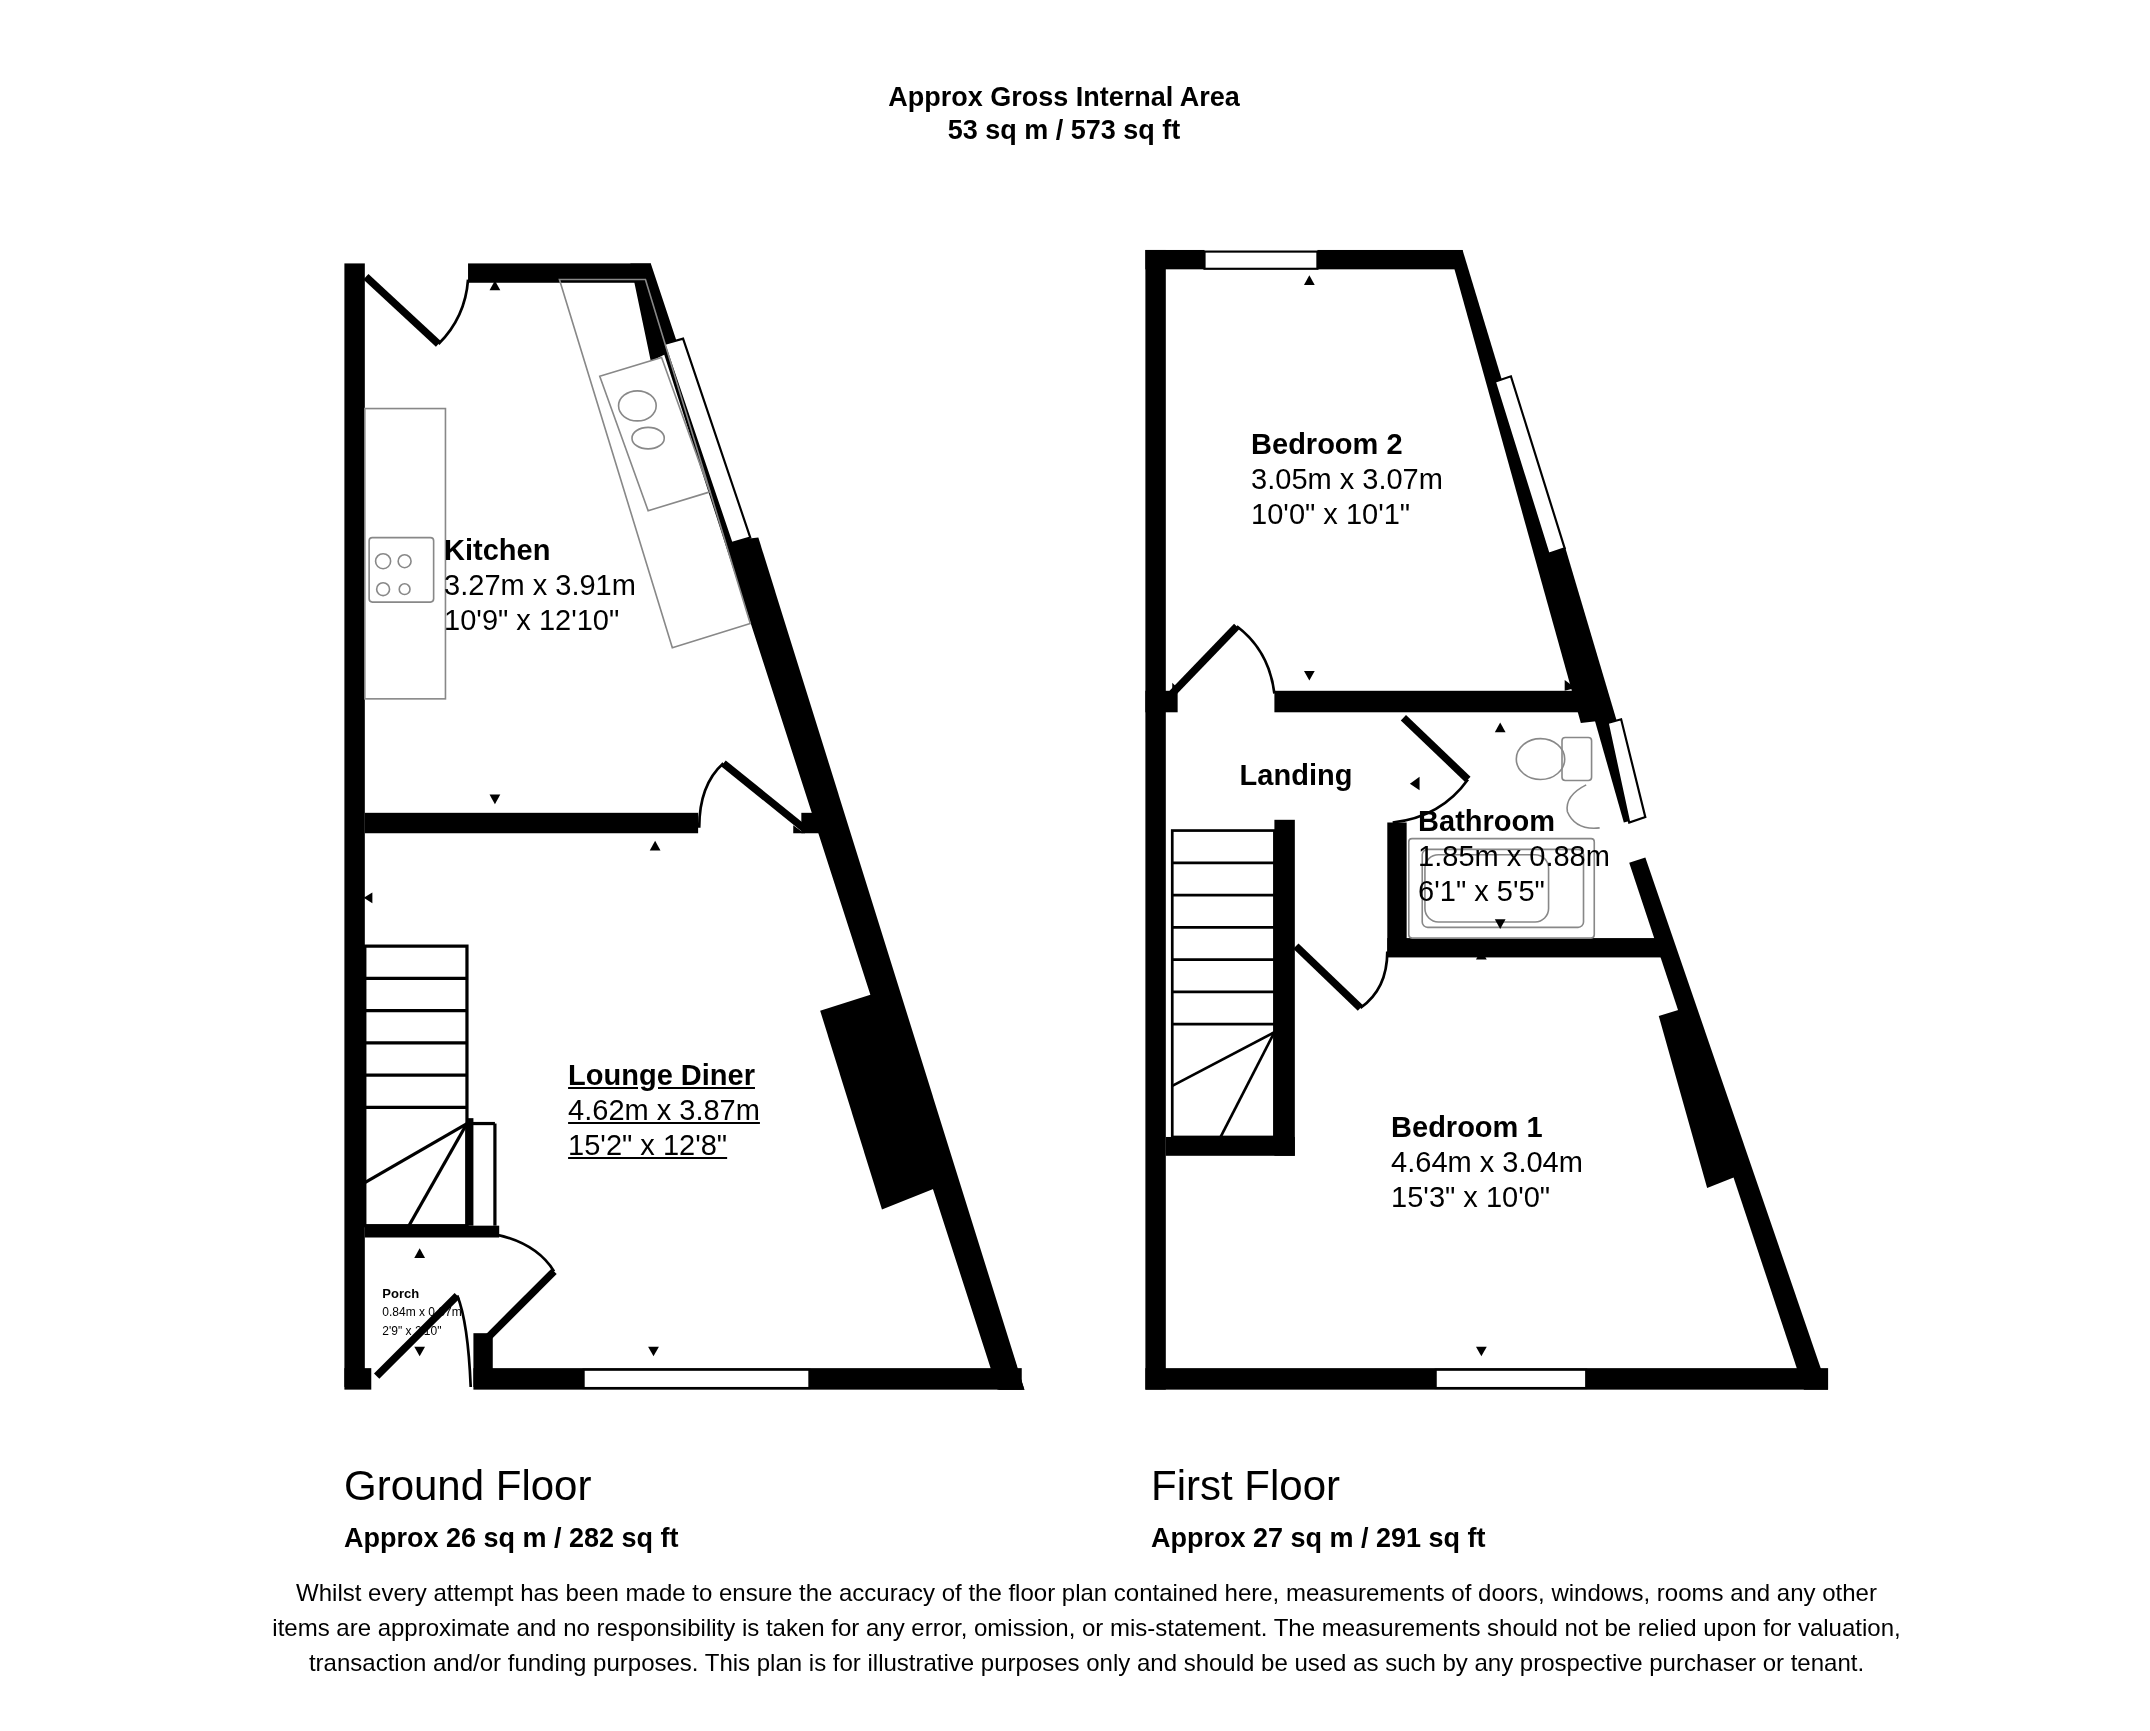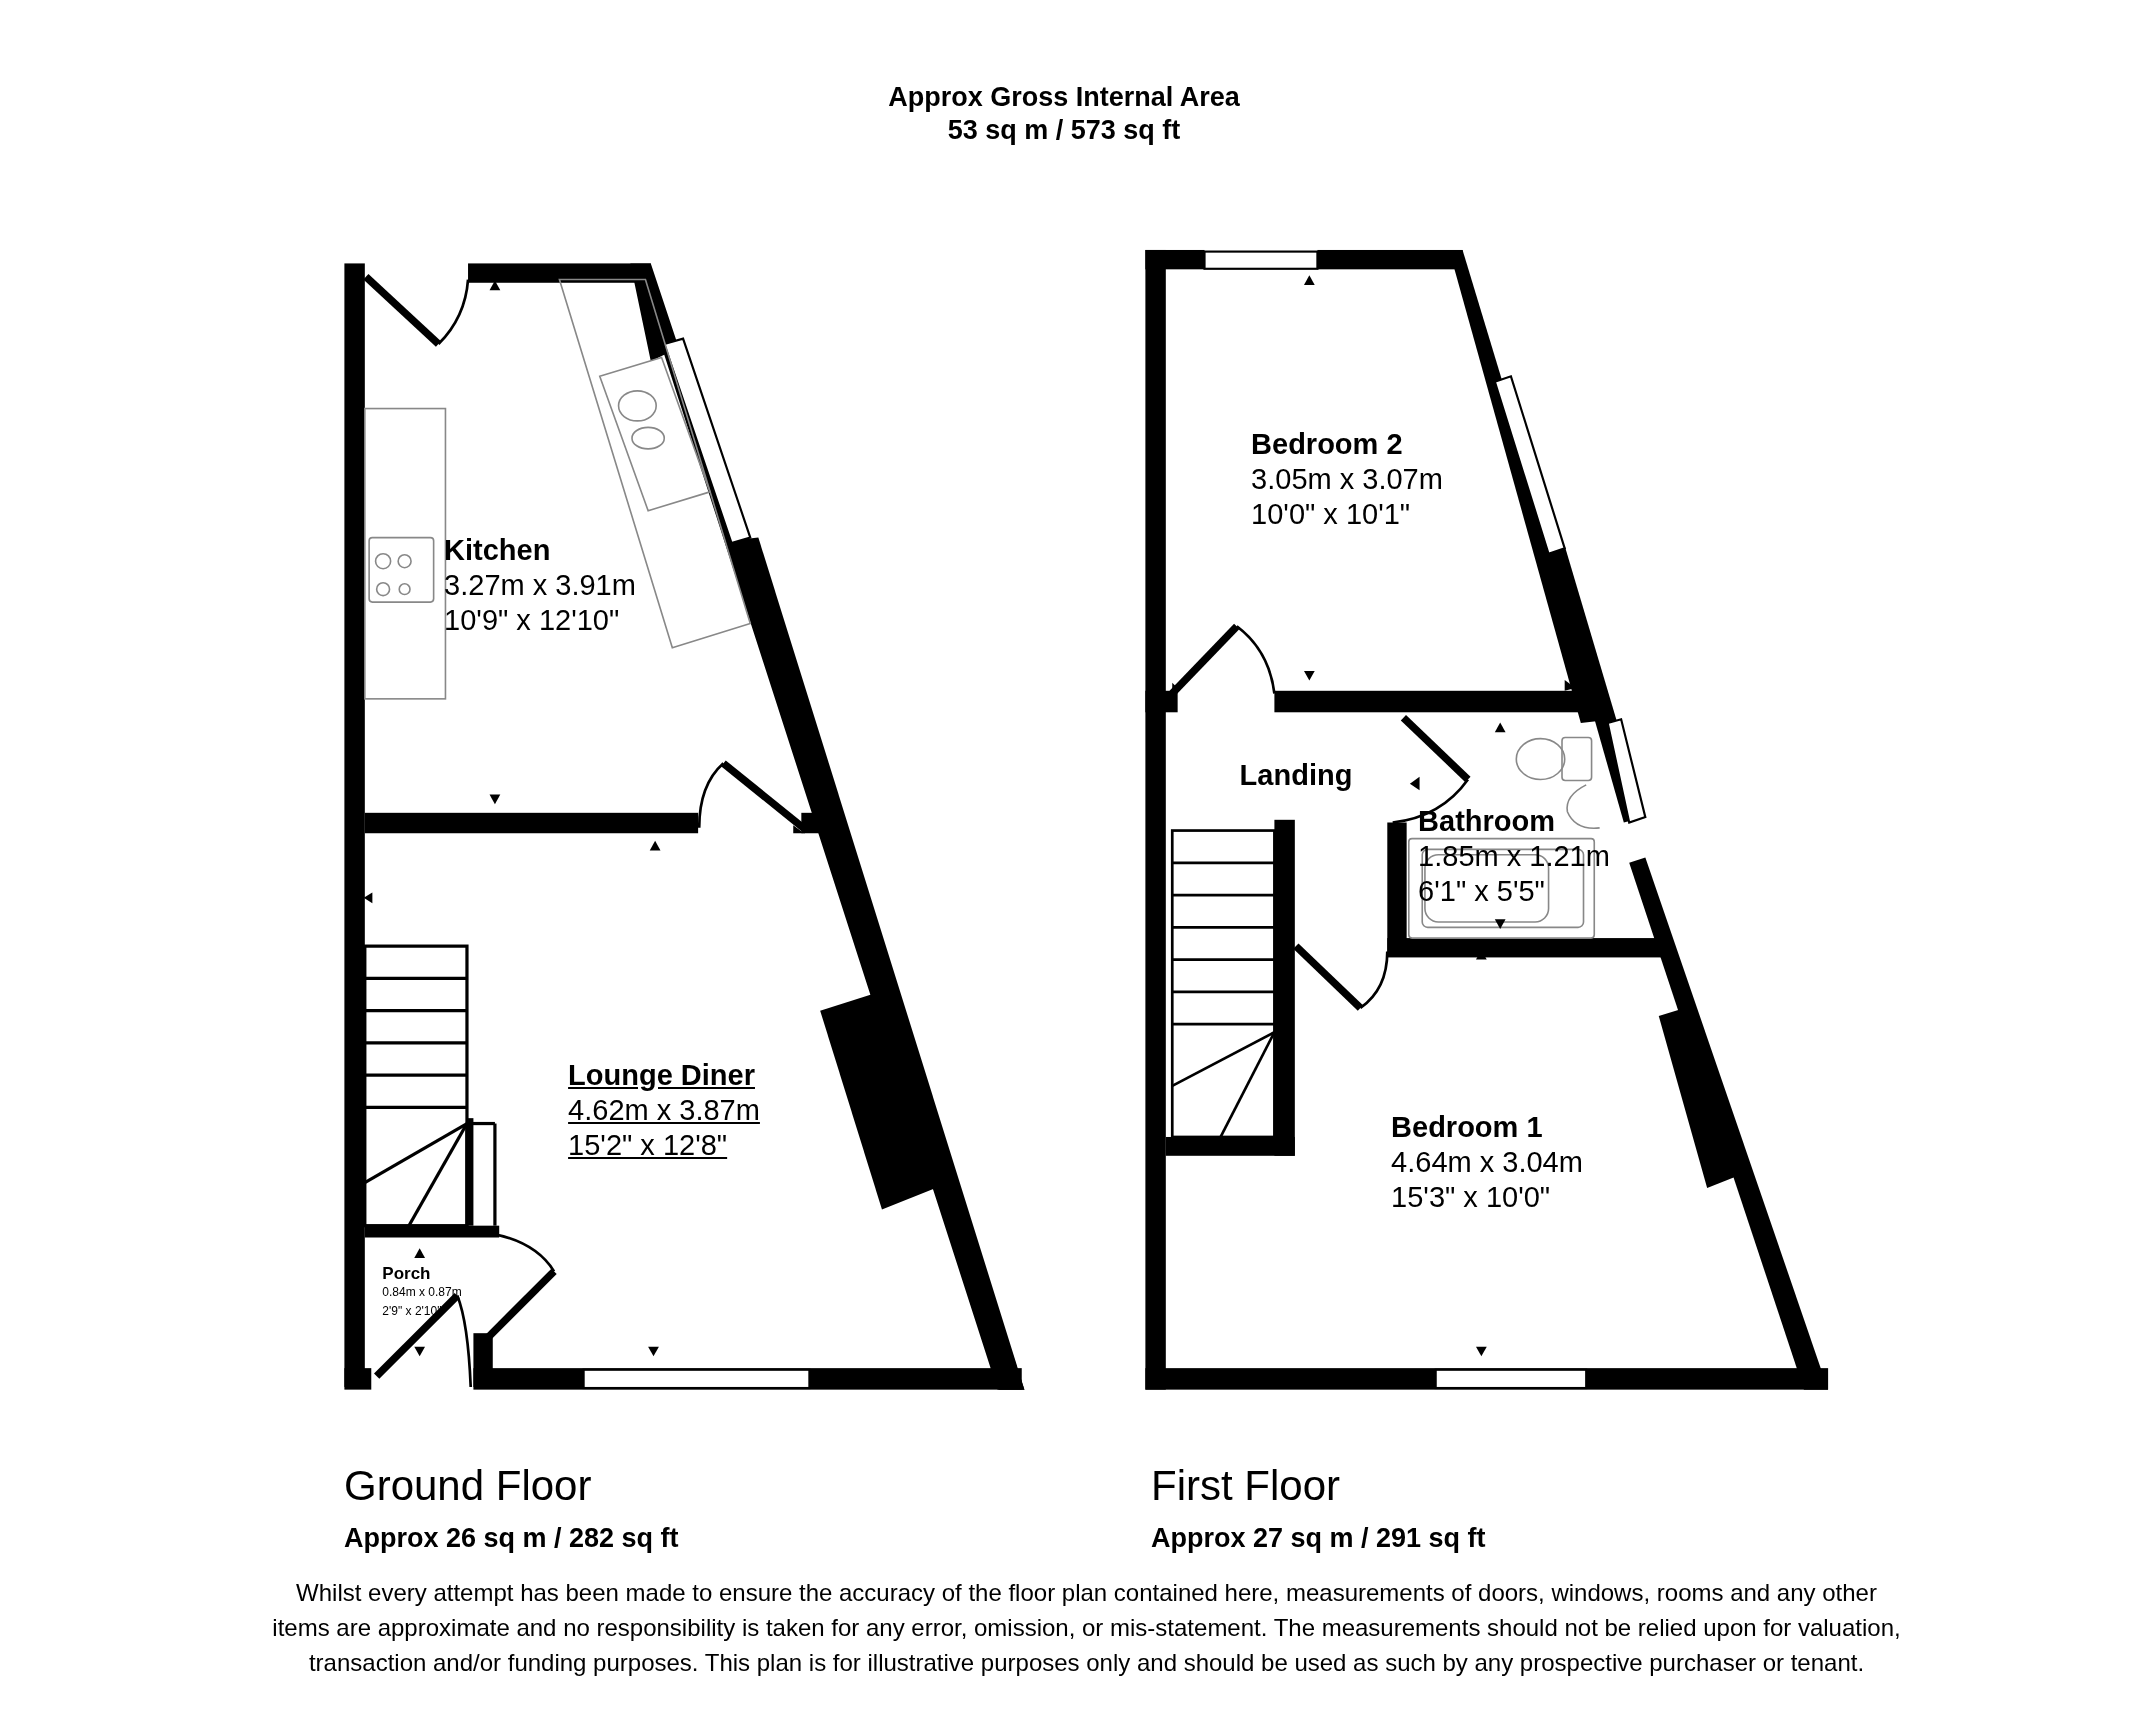--- a/index.html
+++ b/index.html
@@ -4,21 +4,21 @@
 <style>
   html, body { margin:0; padding:0; background:#ffffff; }
   body { width:2151px; height:1731px; position:relative; overflow:hidden;
          font-family:"Liberation Sans", sans-serif; color:#000; }
   .abs { position:absolute; }
   .header { left:0; width:2128px; top:81px; text-align:center; font-weight:bold; font-size:27px; line-height:33px; }
   svg.plan { position:absolute; left:0; top:0; }
   .room-label { position:absolute; text-align:left; transform:translateX(-50%); white-space:nowrap; }
   .room-label .name { font-weight:bold; font-size:29px; line-height:35px; }
   .room-label .dim { font-size:29px; line-height:35px; }
-  .room-label.small .name { font-size:17px; line-height:18.3px; }
+  .room-label.small .name { font-size:13px; line-height:18.3px;margin-top:20px; }
   .room-label.small .dim { font-size:12px; line-height:18.3px; }
   .floor-title { font-size:42px; line-height:48px; }
   .floor-area { font-size:27px; font-weight:bold; line-height:32px; }
   .disclaimer { left:269px; width:1635px; top:1575px; text-align:center; font-size:24px; line-height:35px; }
 </style>
 </head>
 <body>
 
 <div class="abs header">
   <div>Approx Gross Internal Area</div>
@@ -208,21 +208,21 @@
 <div class="room-label" style="left:1347px; top:427px;">
   <div class="name">Bedroom 2</div>
   <div class="dim">3.05m x 3.07m</div>
   <div class="dim">10'0" x 10'1"</div>
 </div>
 <div class="room-label" style="left:1296px; top:758px;">
   <div class="name">Landing</div>
 </div>
 <div class="room-label" style="left:1514px; top:804px;">
   <div class="name">Bathroom</div>
-  <div class="dim">1.85m x 1.21m</div>
+  <div class="dim">1.85m x 0.88m</div>
   <div class="dim">6'1" x 5'5"</div>
 </div>
 <div class="room-label" style="left:1487px; top:1110px;">
   <div class="name">Bedroom 1</div>
   <div class="dim">4.64m x 3.04m</div>
   <div class="dim">15'3" x 10'0"</div>
 </div>
 
 <div class="abs floor-title" style="left:344px; top:1462px;">Ground Floor</div>
 <div class="abs floor-area" style="left:344px; top:1522px;">Approx 26 sq m / 282 sq ft</div>

